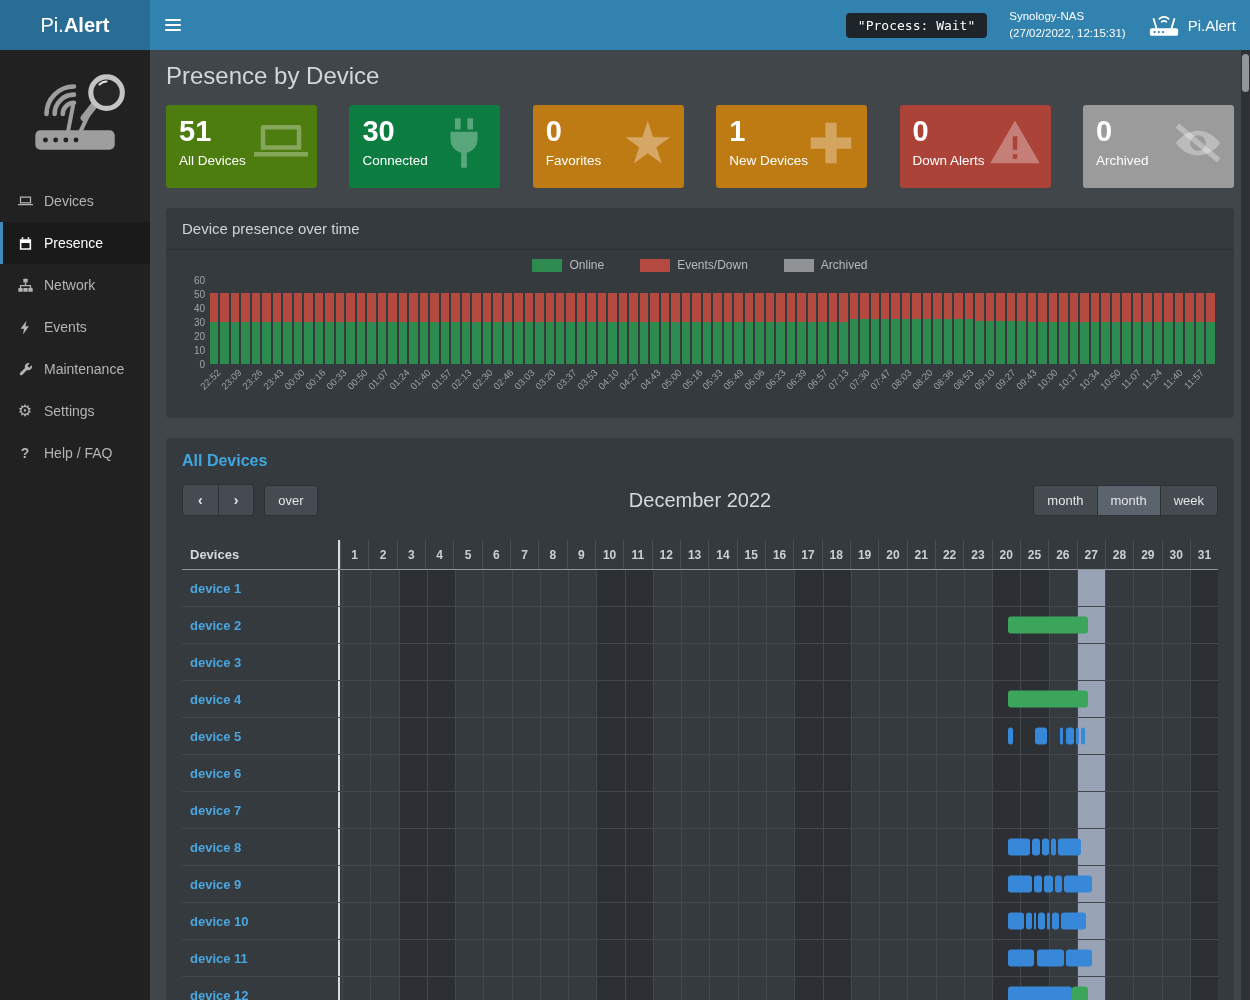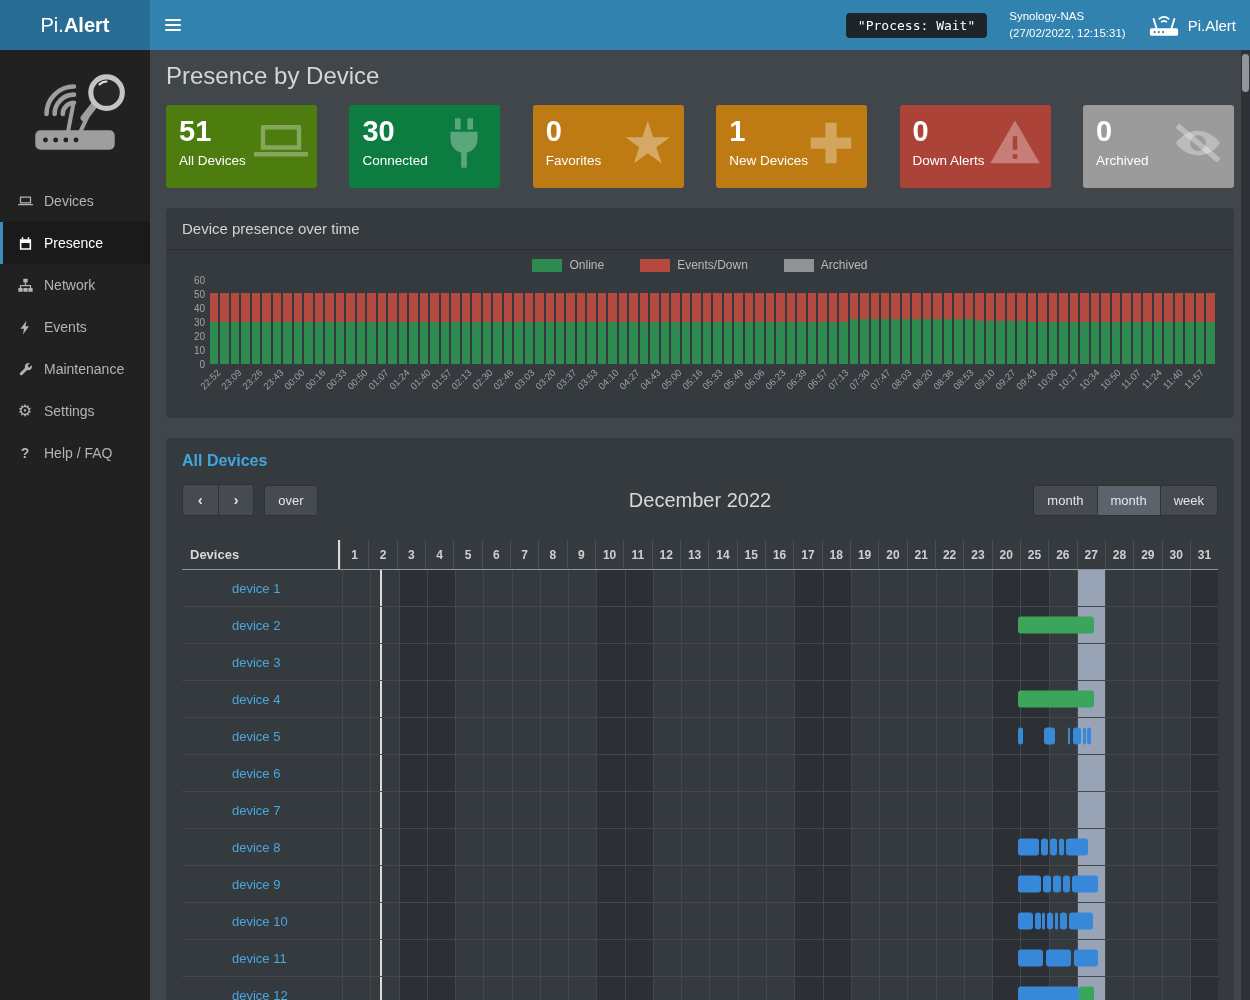--- a/index.html
+++ b/index.html
@@ -88,21 +88,21 @@
     font-size:13px; font-weight:700; border-right:2px solid #d9dcdf; }
   .g-day-h { flex:1; display:flex; align-items:center; justify-content:center; color:#ccd0d4;
     font-size:12px; font-weight:700; border-left:1px solid #4a4f54; }
   .g-body { position:relative; }
   .g-cols { position:absolute; top:0; bottom:0; left:160px; right:0; display:flex; z-index:0; }
   .g-col { flex:1; border-left:1px solid #43484d; }
   .g-col.weekend { background:rgba(0,0,0,0.17); }
   .g-col.today { background:#99a3b6; }
   .g-row { display:flex; height:37px; border-bottom:1px solid #44484d; position:relative; z-index:1; }
   .g-name { flex:0 0 158px; display:flex; align-items:center; padding-left:8px; color:#4ba6de;
-    font-size:13px; font-weight:400; cursor:pointer; border-right:2px solid #d9dcdf;margin-left:42px; }
+    font-size:13px; font-weight:700; cursor:pointer; border-right:2px solid #d9dcdf; }
   .g-track { flex:1; position:relative; }
   .g-bar { position:absolute; top:50%; transform:translateY(-50%); height:17px; border-radius:3px; cursor:pointer; }
 
   .scrollbar { position:fixed; top:50px; right:0; bottom:0; width:9px; background:#2e3236; z-index:60; }
   .scrollbar .thumb { position:absolute; top:4px; left:1px; right:1px; height:38px; background:#92969a; border-radius:4px; }
 </style>
 </head>
 <body>
 
 <header class="navbar">

